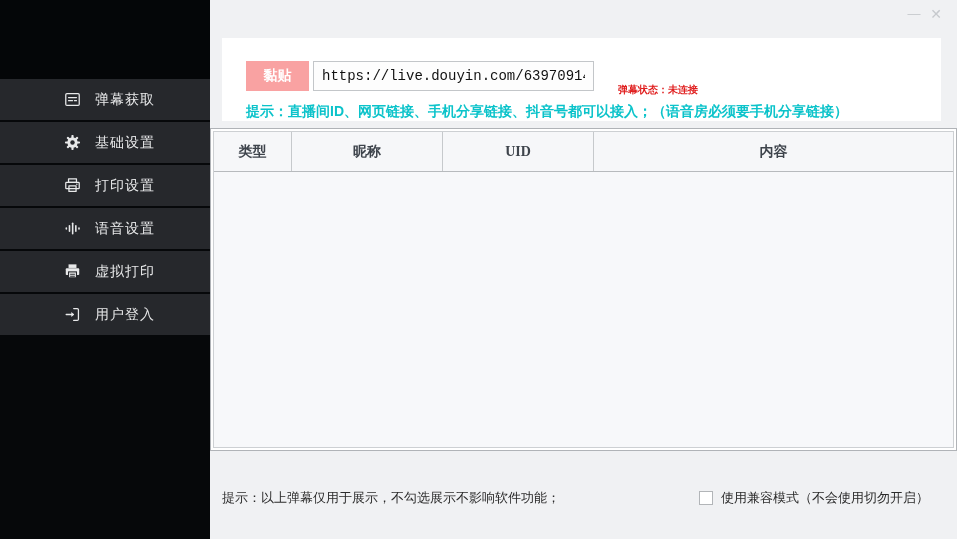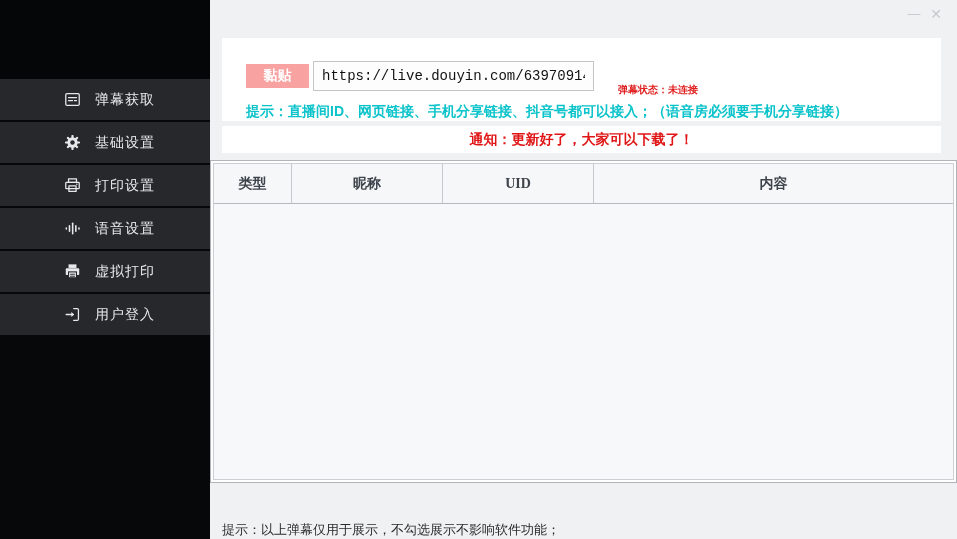--- a/index.html
+++ b/index.html
@@ -20,21 +20,21 @@
   .main { flex:1; position:relative; background:#f0f1f3; }
   .titlebar { height:28px; display:flex; justify-content:flex-end;
     align-items:center; padding-right:10px; }
   .winbtn { color:#c6c9cd; font-size:13px; width:22px; text-align:center;
     cursor:pointer; line-height:22px; user-select:none; }
   .winbtn.close { font-size:14px; }
 
   .panel { background:#ffffff; margin:0 16px 0 12px; }
   .connect-panel { margin-top:10px; height:83px; padding:17px 0 0 24px; }
   .connect-row { display:flex; align-items:center; }
-  .paste-btn { width:63px; height:24px; background:#f9a2a2; color:#fff;
+  .paste-btn { width:63px; height:30px; background:#f9a2a2; color:#fff;
     border:none; font-size:14px; font-weight:bold; cursor:pointer;
     font-family:inherit; }
   .url-input { width:281px; height:30px; margin-left:4px; border:1px solid #c3c6c9;
     background:#fdfdfd; padding:0 8px; font-size:14px; color:#111;
     font-family:"Liberation Mono","DejaVu Sans Mono",monospace; }
   .start-btn { width:106px; height:30px; margin-left:10px; background:#7ec41f;
     color:#fff; border:none; font-size:14px; cursor:pointer; font-family:inherit; }
   .status-text { margin-left:24px; color:#e01e1e; font-size:10px; font-weight:bold;margin-top:28px; }
   .hint-text { margin-top:6px; color:#0bc3ca; font-size:14px; font-weight:bold; }
 
@@ -170,32 +170,35 @@
 
     <section class="panel connect-panel">
       <div class="connect-row">
         <button class="paste-btn">黏贴</button>
         <input class="url-input" type="text" value="https://live.douyin.com/639709145929" style="">
         <span class="status-text">弹幕状态：未连接</span>
       </div>
       <div class="hint-text">提示：直播间ID、网页链接、手机分享链接、抖音号都可以接入；（语音房必须要手机分享链接）</div>
     </section>
 
-    <section class="panel notice-bar">通知：更新好了，大家可以下载了！</section>
 
     <section class="danmu-table">
       <div class="table-inner">
         <div class="thead">
           <div class="th th-type">类型</div>
           <div class="th th-nick">昵称</div>
           <div class="th th-uid">UID</div>
           <div class="th th-content">内容</div>
         </div>
         <div class="tbody"></div>
       </div>
     </section>
 
     <footer class="footer">
       <span class="footer-hint">提示：以上弹幕仅用于展示，不勾选展示不影响软件功能；</span>
+      <span class="compat">
+        <span class="checkbox"></span>
+        <span class="compat-label">使用兼容模式（不会使用切勿开启）</span>
+      </span>
     </footer>
 
   </main>
 </div>
 
 </body></html>

